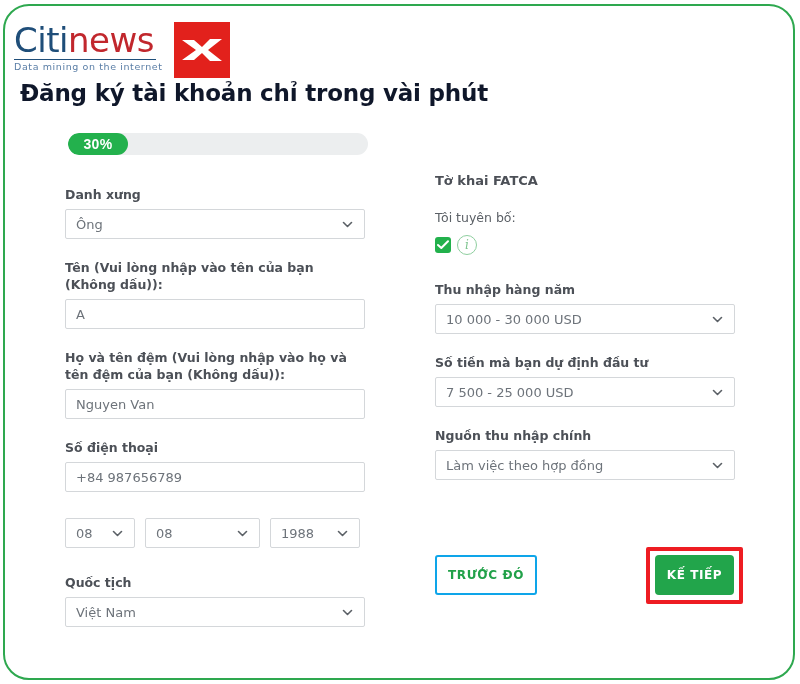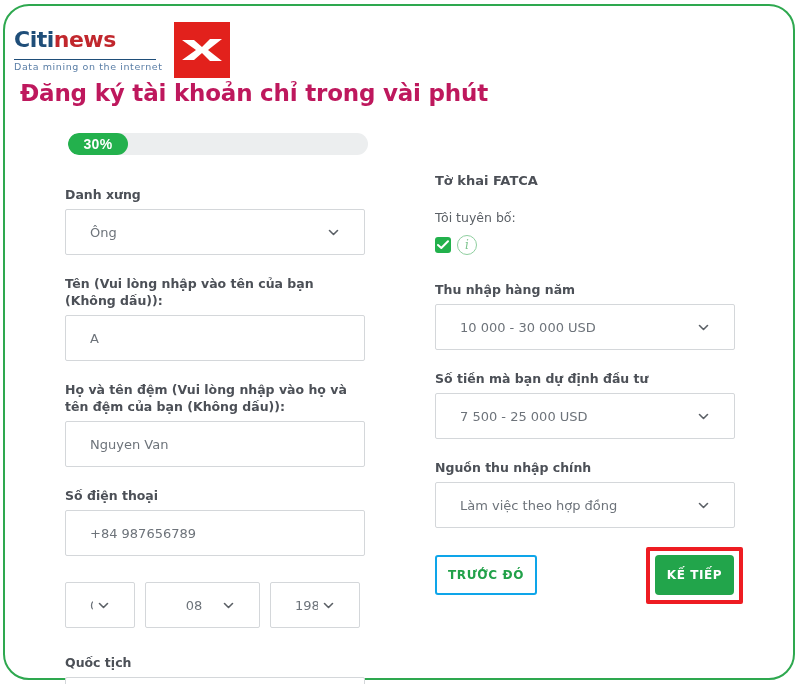--- a/index.html
+++ b/index.html
@@ -31,22 +31,22 @@
     left: 14px; top: 14px;
     width: 770px; height: 70px;
   }
   .citi-logo {
     position: absolute;
     left: 0px; top: 8px;
     width: 150px;
   }
   .citi-word {
     font-family: "DejaVu Sans", sans-serif;
-    font-size: 22px;
-    font-weight: 700;
+    font-size: 34px;
+    font-weight: 400;
     line-height: 36px;
     letter-spacing: -0.5px;
     white-space: nowrap;
   }
   .citi-blue { color: #1f4e79; }
   .citi-red  { color: #c1272d; }
   .citi-rule {
     width: 142px; height: 1px;
     background: #1f4e79;
     margin-top: 1px;
@@ -90,21 +90,21 @@
     margin-top: 1px;
     letter-spacing: 0.2px;
   }
 
   #page-title {
     position: absolute;
     left: 20px; top: 80px;
     font-family: "DejaVu Sans", sans-serif;
     font-size: 23px;
     font-weight: bold;
-    color: #be185d;
+    color: #0f172a;
     letter-spacing: -0.2px;
     white-space: nowrap;
   }
 
   
   #progress-track {
     position: absolute;
     left: 68px; top: 133px;
     width: 300px; height: 22px;
     background: #eceeef;
@@ -150,44 +150,44 @@
   }
   .plain-text {
     font-family: "DejaVu Sans", sans-serif;
     font-size: 12.5px;
     color: #5b6066;
     line-height: 17px;
   }
 
   .ctrl {
     width: 100%;
-    height: 46px;
+    height: 30px;
     border: 1px solid #d4d7da;
     background: #ffffff;
     border-radius: 2px;
     display: flex;
     align-items: center;
-    padding: 0 24px;
+    padding: 0 10px;
     font-family: "DejaVu Sans", sans-serif;
     font-size: 13px;
     color: #6d737a;
     position: relative;
   }
   .ctrl .val { flex: 1 1 auto; white-space: nowrap; overflow: hidden; }
   .chev {
     flex: 0 0 auto;
     width: 13px; height: 13px;
     margin-left: 4px;
   }
   .chev svg { display: block; }
   .gap-md { height: 20px; }
   .gap-lg { height: 26px; }
 
   
-  .dob-row { display: flex; text-align: center; }
+  .dob-row { display: flex; }
   .dob-day   { width: 70px; }
   .dob-month { width: 115px; margin-left: 10px; }
   .dob-year  { width: 90px; margin-left: 10px; }
 
   
   .check-row {
     display: flex;
     align-items: center;
     width: 300px;
     margin-top: 9px;

